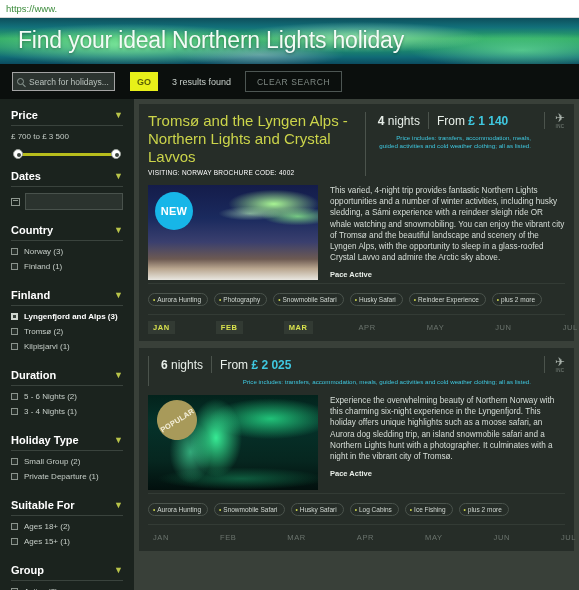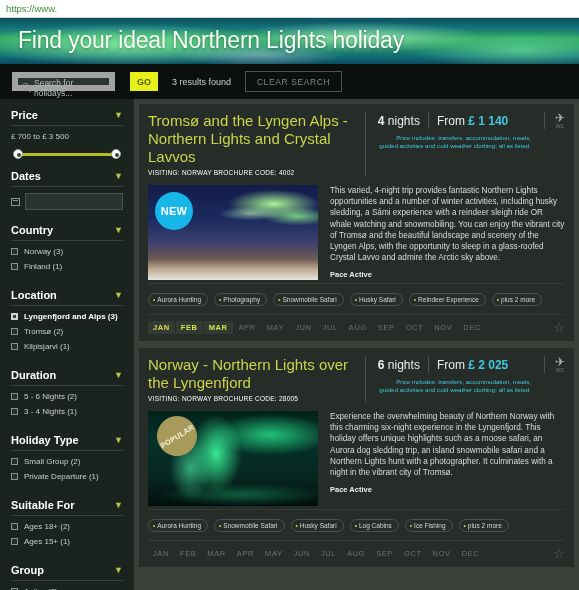--- a/index.html
+++ b/index.html
@@ -58,22 +58,22 @@
     height: 35px;
     background: #0b0f0d;
     display: flex;
     align-items: center;
     padding: 0 12px;
   }
   .searchbox {
     position: relative;
     width: 103px; height: 19px;
     background: #2c3430;
-    border: 6px solid #a3a3a3;
-    display: flex; align-items: flex-start;
+    border: 1px solid #a3a3a3;
+    display: flex; align-items: center;
     padding-left: 16px;
     font-size: 8.5px;
     color: #b9c2bd;
   }
   .searchbox .magnifier {
     position: absolute; left: 4px; top: 5px;
     width: 7px; height: 7px;
     border: 1.2px solid #8d9a94;
     border-radius: 50%;
   }
@@ -347,20 +347,21 @@
     padding: 2px 6px 2px 4px;
     margin-right: 6px;
     white-space: nowrap;
     cursor: pointer;
   }
   .tag .dot { color: #cbd44a; margin-right: 2px; }
   .months {
     display: flex; align-items: center;
     border-top: 1px solid #333b35;
     padding: 6px 0 7px 0;
+    gap: 40px;
   }
   .mon {
     font-size: 7.5px;
     letter-spacing: .6px;
     color: #6b746e;
     padding: 2px 5px;
     margin-right: 1px;
     cursor: pointer;
   }
   .mon.on {
@@ -433,21 +434,21 @@
           <span class="lbl">Norway (3)</span>
         </div>
         <div class="opt">
           <span class="cb"></span>
           <span class="lbl">Finland (1)</span>
         </div>
         <div class="grp-space"></div>
       </div>
       <div class="filter-group">
         <div class="filter-head">
-          <span class="t">Location</span>
+          <span class="t">Finland</span>
           <span class="chev">▼</span>
         </div>
         <div class="opt sel">
           <span class="cb checked"></span>
           <span class="lbl">Lyngenfjord and Alps (3)</span>
         </div>
         <div class="opt">
           <span class="cb"></span>
           <span class="lbl">Tromsø (2)</span>
         </div>
@@ -557,24 +558,20 @@
           <span class="mon">AUG</span>
           <span class="mon">SEP</span>
           <span class="mon">OCT</span>
           <span class="mon">NOV</span>
           <span class="mon">DEC</span>
           <span class="star">☆</span>
         </div>
       </div>
       <div class="card">
         <div class="card-top">
-          <div class="card-title-col">
-            <div class="card-title">Norway - Northern Lights over the Lyngenfjord</div>
-            <div class="visiting">VISITING: NORWAY BROCHURE CODE: 28005</div>
-          </div>
           <div class="card-price-col">
             <div class="price-line"><span class="nights-n">6</span>&nbsp;<span>nights</span><span class="sep"></span><span>From</span>&nbsp;<span class="amount">£ 2 025</span><span class="plane-wrap">
                 <span class="plane">✈</span>
                 <span class="plane-inc">INC</span>
               </span></div>
             <div class="price-note">Price includes: transfers, accommodation, meals, guided activities and cold weather clothing; all as listed.</div>
           </div>
         </div>
         <div class="card-body">
           <div class="thumb two">

